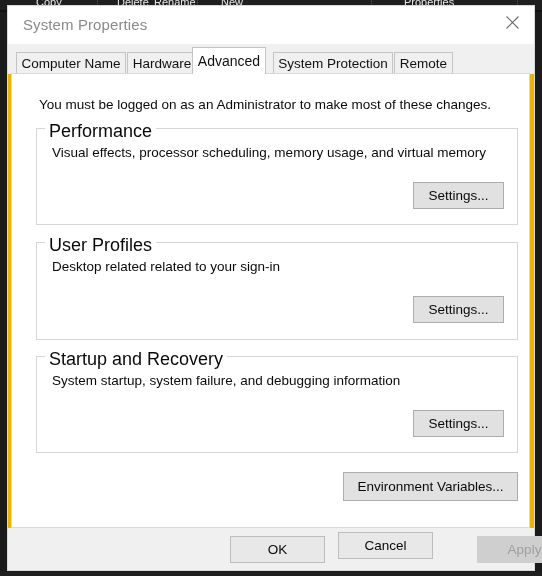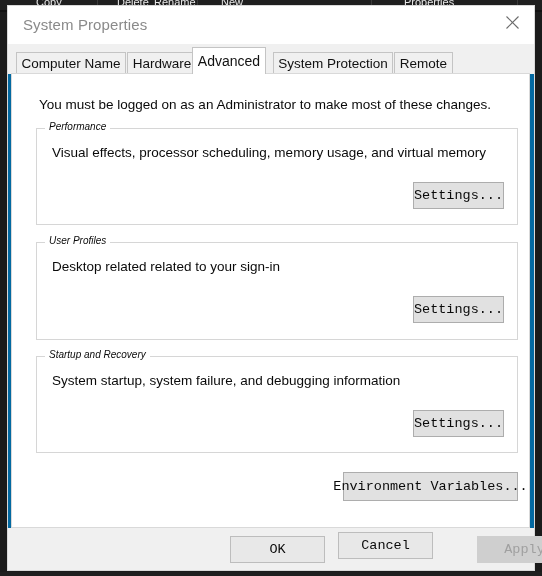--- a/index.html
+++ b/index.html
@@ -41,21 +41,21 @@
     left: 0; bottom: 0;
     width: 542px; height: 2px;
     background: #111;
   }
 
   
   #dialog {
     position: absolute;
     left: 7px; top: 5px;
     width: 528px; height: 566px;
-    background: #0369a1;
+    background: #eab308;
     border: 1px solid #d9d9d9;
     box-sizing: border-box;
   }
 
   
   #titlebar {
     position: relative;
     height: 38px;
     background: #ffffff;
   }
@@ -132,40 +132,39 @@
     left: 24px;
     width: 482px;
     box-sizing: border-box;
     border: 1px solid #d6d6d6;
   }
   .group-legend {
     position: absolute;
     top: -8px; left: 8px;
     background: #ffffff;
     padding: 0 4px;
-    font-size: 10px;
-    color: #0a0a0a;
-    white-space: nowrap;
-    font-style: italic;
+    font-size: 18px;
+    color: #0a0a0a;
+    white-space: nowrap;
   }
   .group-desc {
     position: absolute;
     left: 15px; top: 16px;
     font-size: 13.5px;
     color: #0a0a0a;
     white-space: nowrap;
   }
 
   
   .btn {
     position: absolute;
     box-sizing: border-box;
     background: #e1e1e1;
     border: 1px solid #adadad;
-    font-family: Liberation Mono, monospace;
+    font-family: Liberation Sans, sans-serif;
     font-size: 13.5px;
     color: #0a0a0a;
     display: flex;
     align-items: center;
     justify-content: center;
     white-space: nowrap;
     padding: 0;
   }
   .btn.plain {
     background: #e8e8e8;

